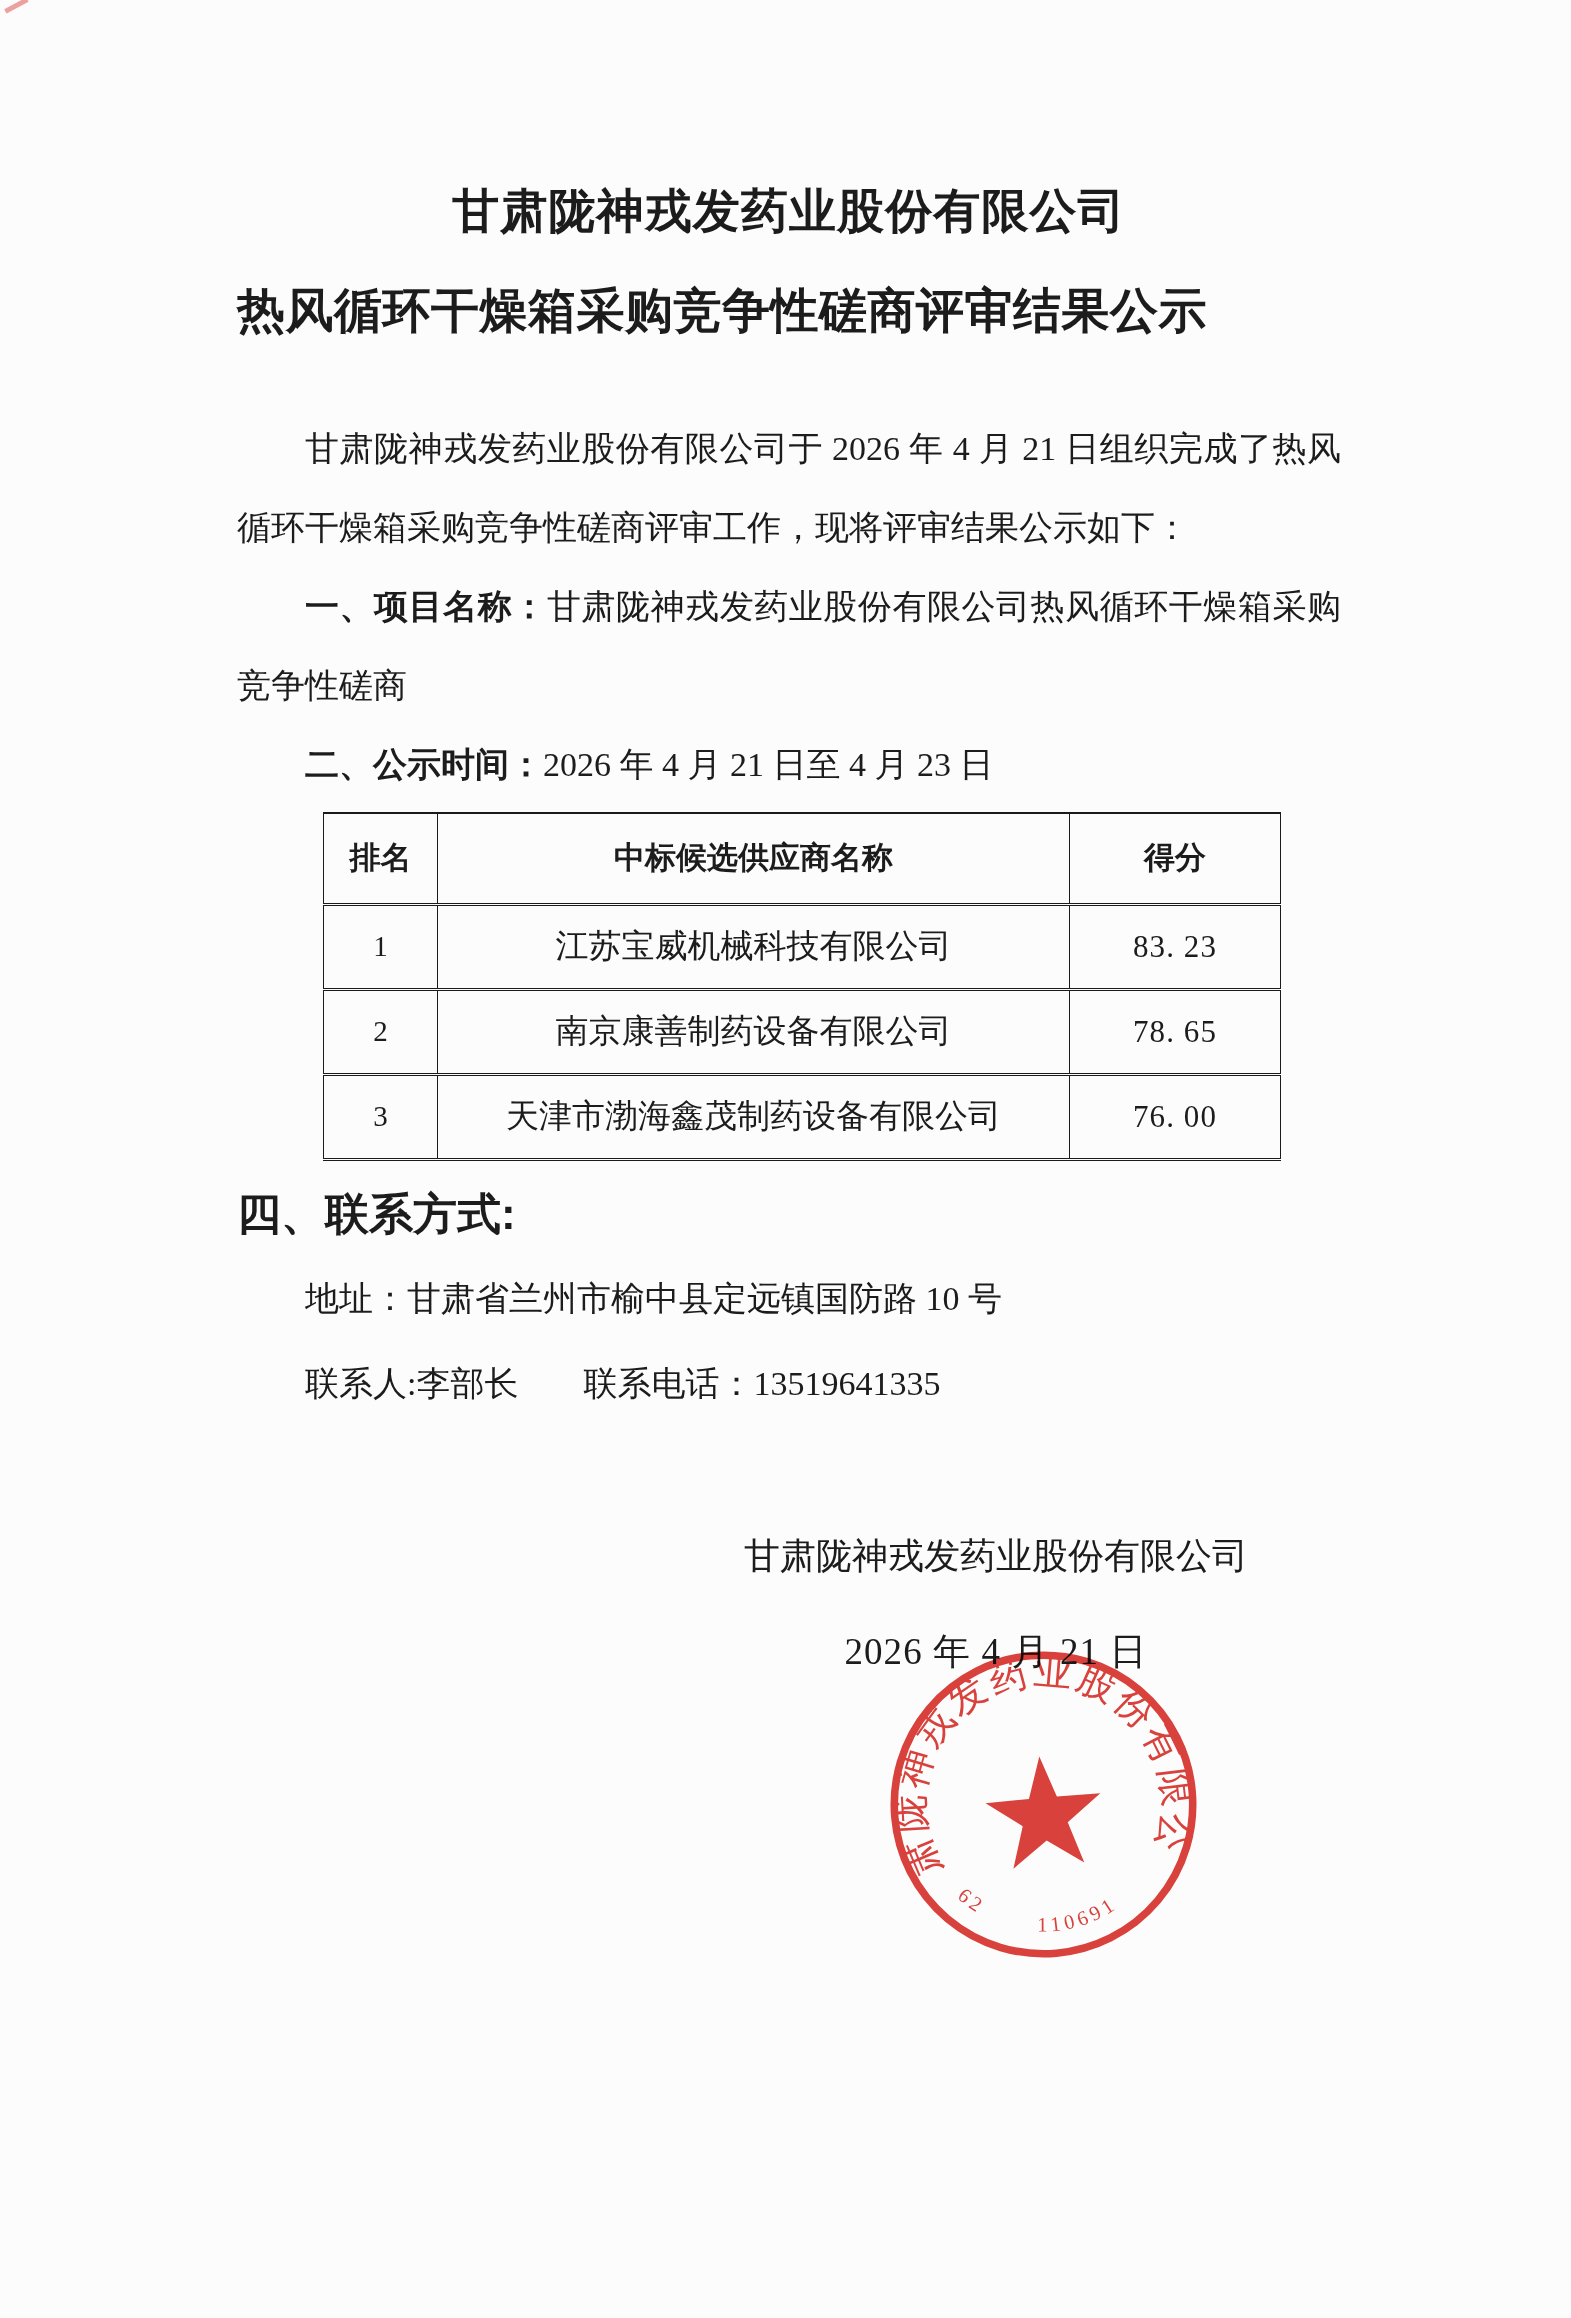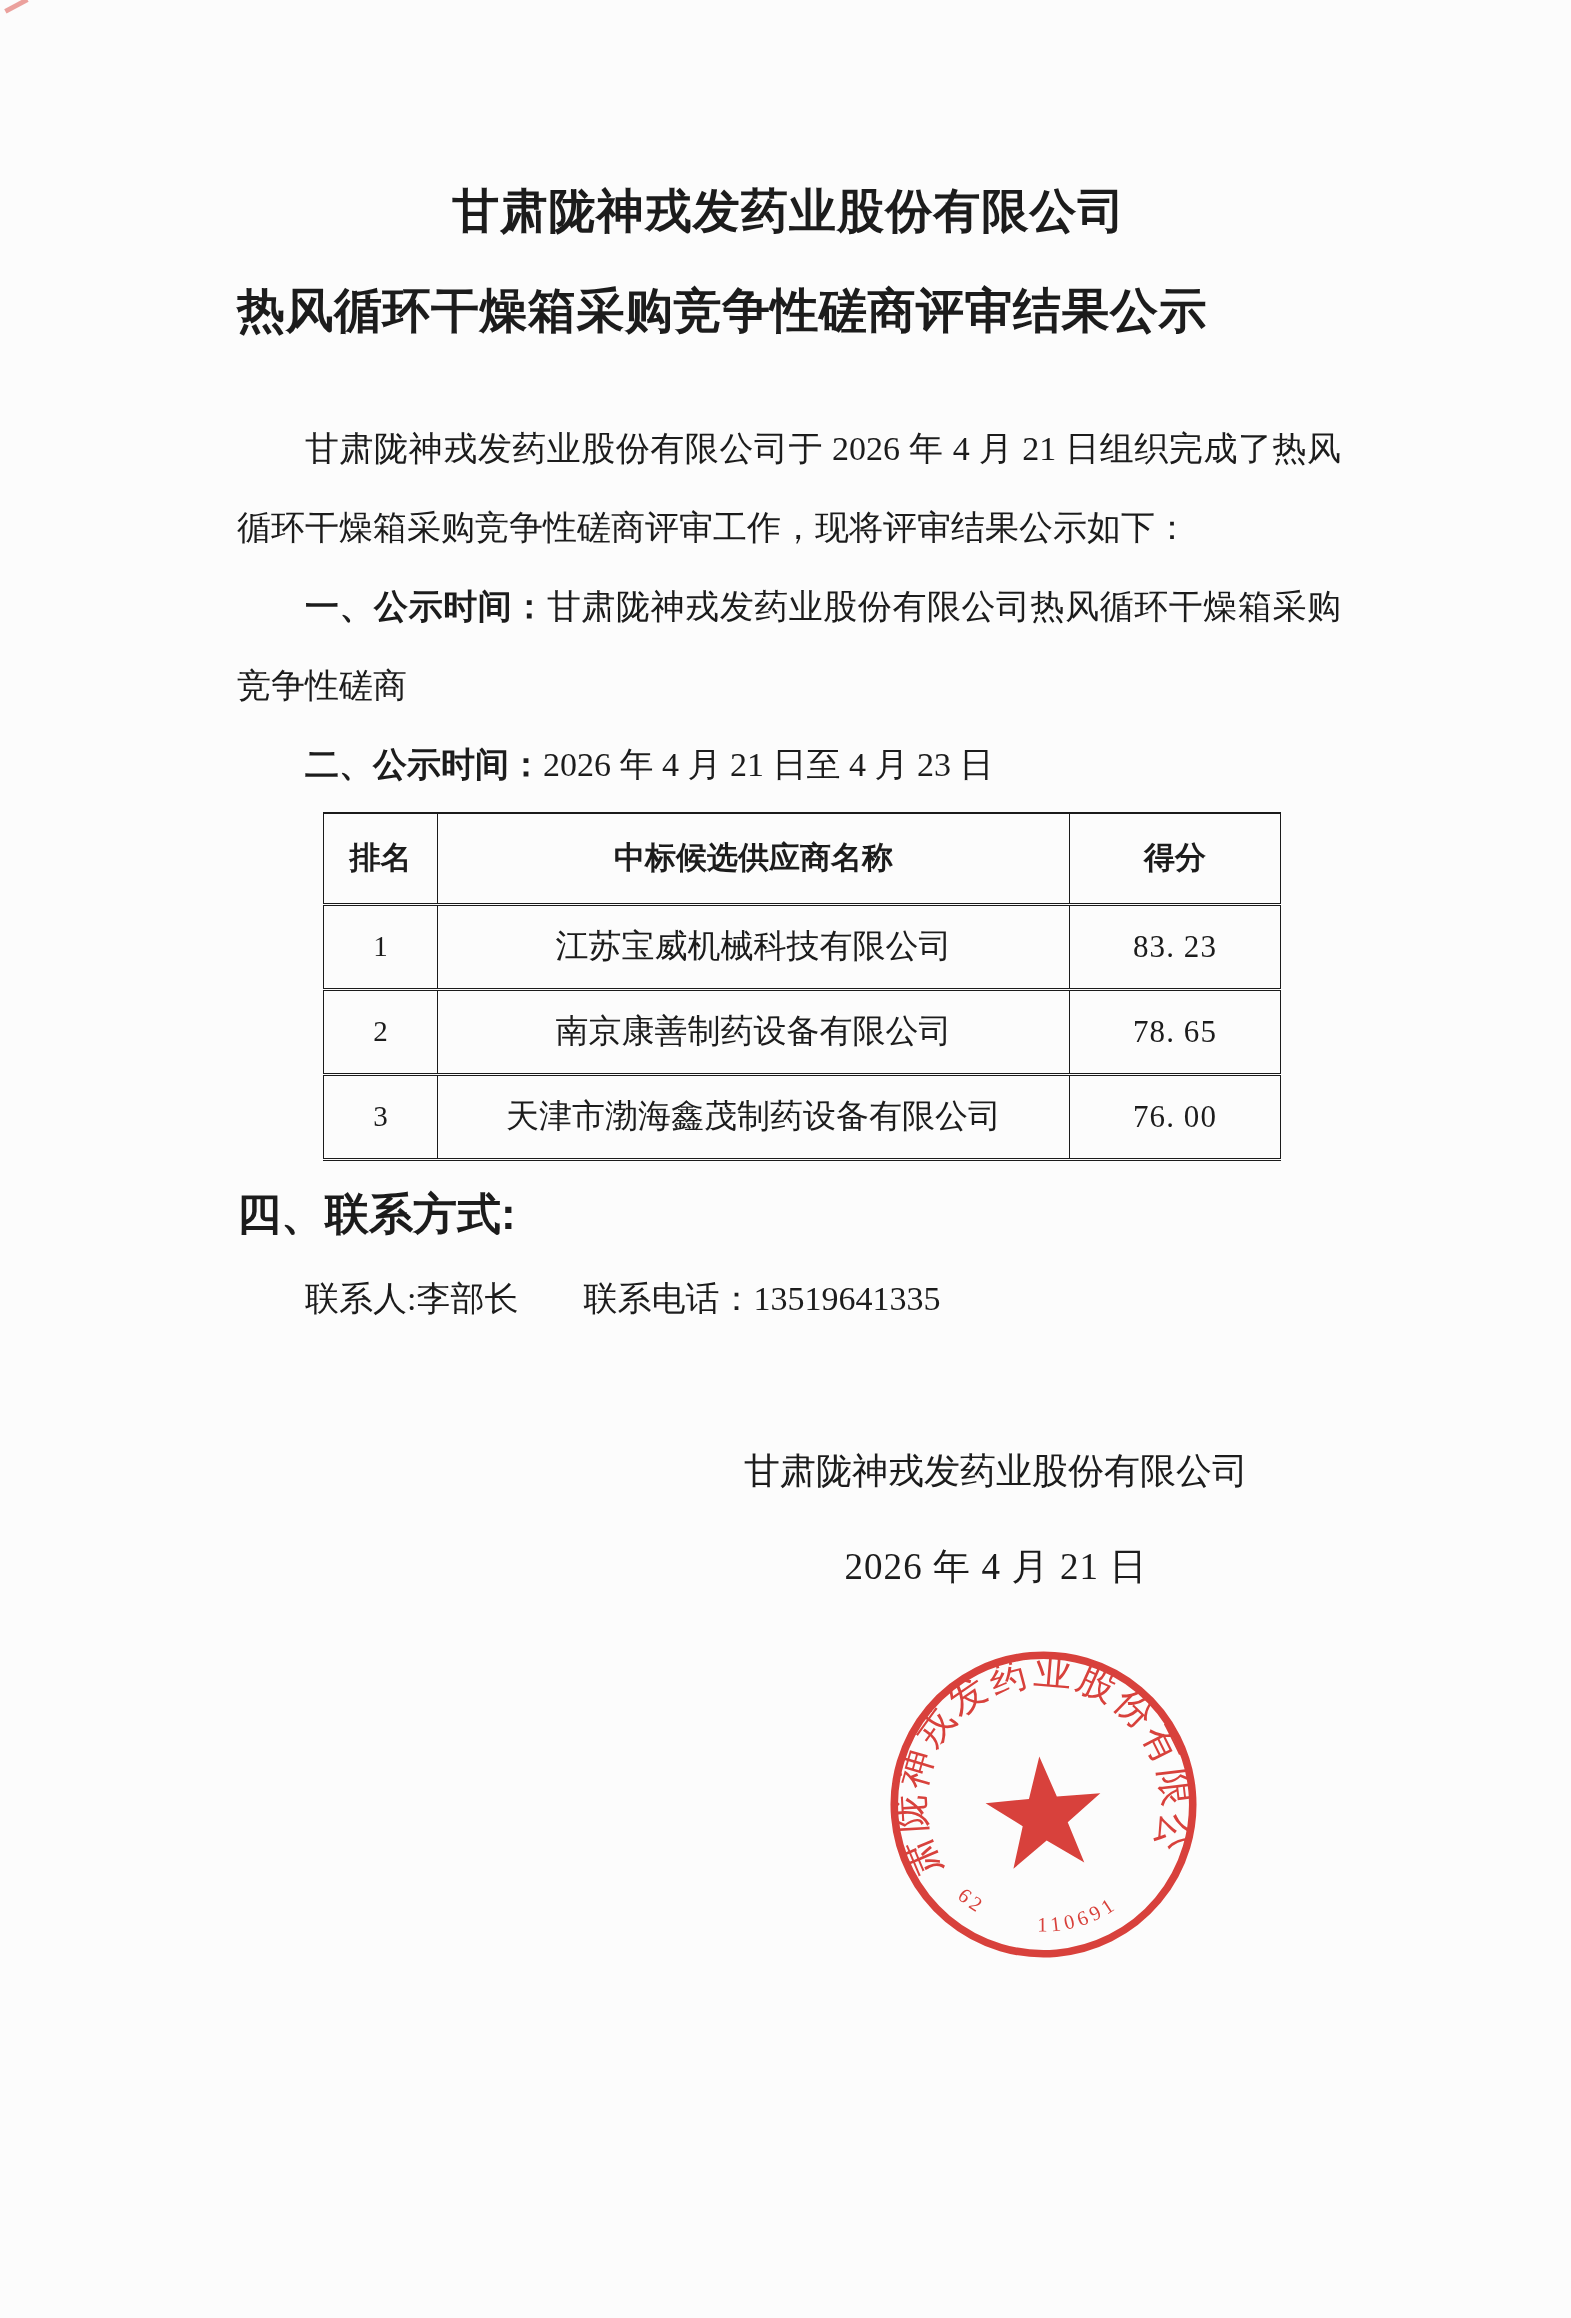--- a/index.html
+++ b/index.html
@@ -116,21 +116,21 @@
 
 <div class="corner-mark"></div>
 
 <div class="doc">
 
   <h1 class="title1">甘肃陇神戎发药业股份有限公司</h1>
   <h1 class="title2">热风循环干燥箱采购竞争性磋商评审结果公示</h1>
 
   <p class="body-par">甘肃陇神戎发药业股份有限公司于 2026 年 4 月 21 日组织完成了热风循环干燥箱采购竞争性磋商评审工作，现将评审结果公示如下：</p>
 
-  <p class="body-par"><span class="lbl">一、公示时间：</span><span>甘肃陇神戎发药业股份有限公司热风循环干燥箱采购竞争性磋商</span></p>
+  <p class="body-par"><span class="lbl">一、项目名称：</span><span>甘肃陇神戎发药业股份有限公司热风循环干燥箱采购竞争性磋商</span></p>
 
   <p class="body-par"><span class="lbl">二、公示时间：</span><span>2026 年 4 月 21 日至 4 月 23 日</span></p>
 
 
   <table class="result">
     <colgroup>
         <col class="c-rank">
         <col class="c-name">
         <col class="c-score">
       </colgroup>
@@ -155,20 +155,21 @@
       <tr>
         <td class="rank">3</td>
         <td class="name">天津市渤海鑫茂制药设备有限公司</td>
         <td class="score">76. 00</td>
       </tr>
     </tbody>
   </table>
 
   <p class="sec4">四、联系方式:</p>
 
+  <p class="contact">地址：甘肃省兰州市榆中县定远镇国防路 10 号</p>
   <p class="contact"><span>联系人:李部长</span><span class="gap">联系电话：13519641335</span></p>
 
   <div class="sig-block">
     <p class="sig-company">甘肃陇神戎发药业股份有限公司</p>
     <p class="sig-date">2026 年 4 月 21 日</p>
   </div>
 
 </div>
 
 <div class="stamp">

